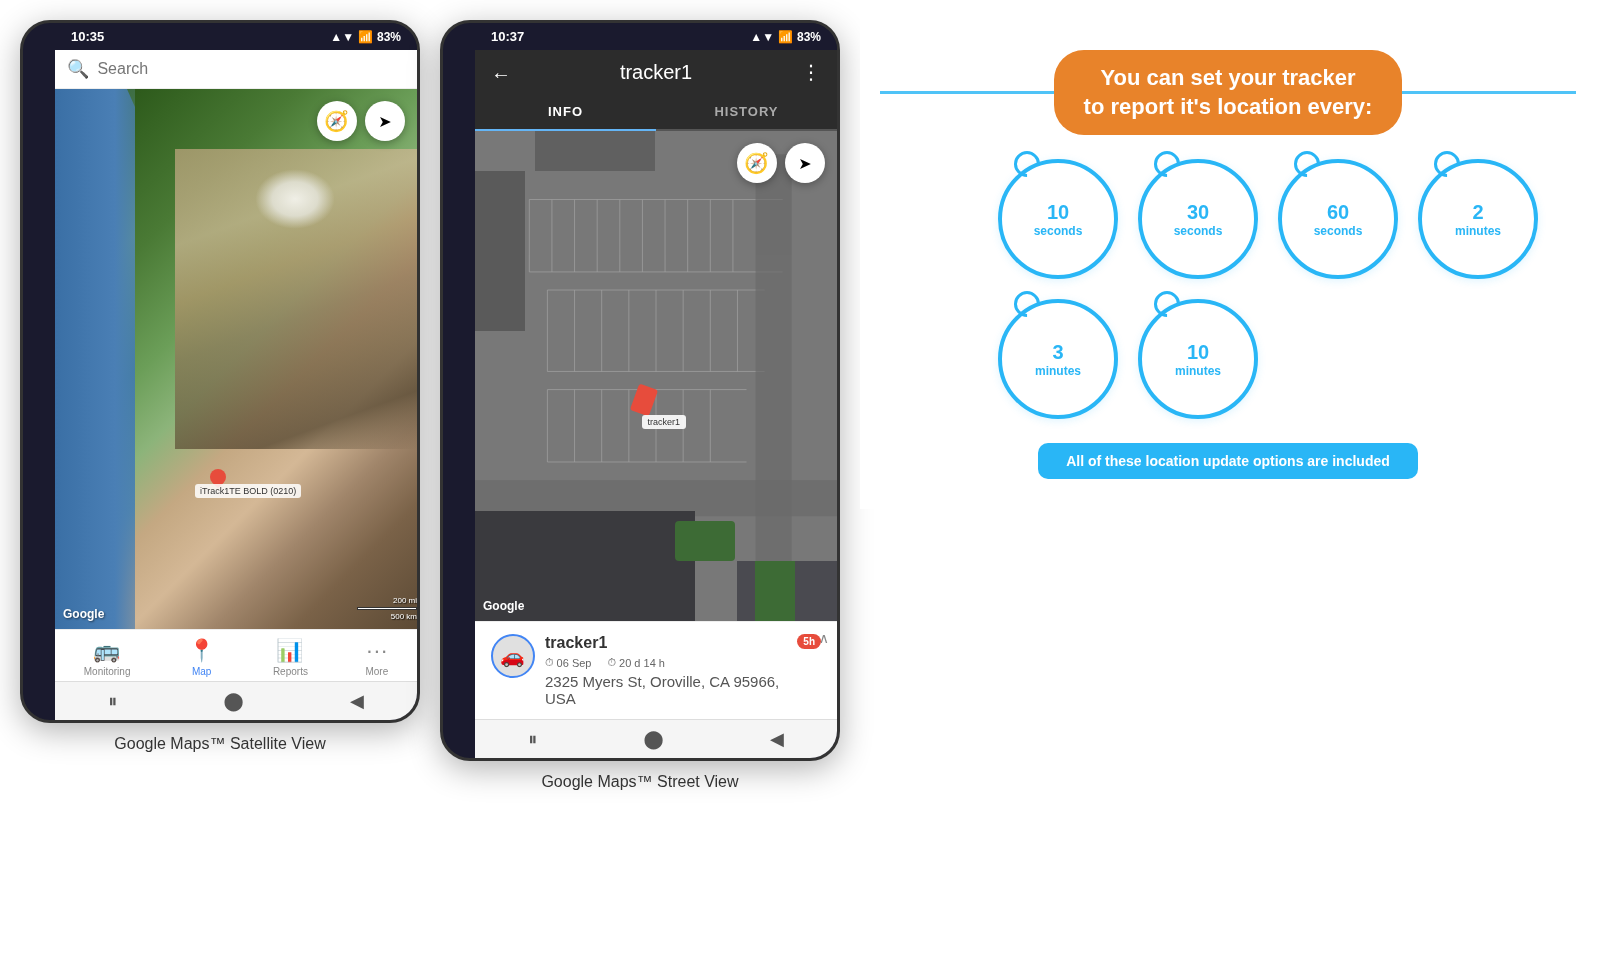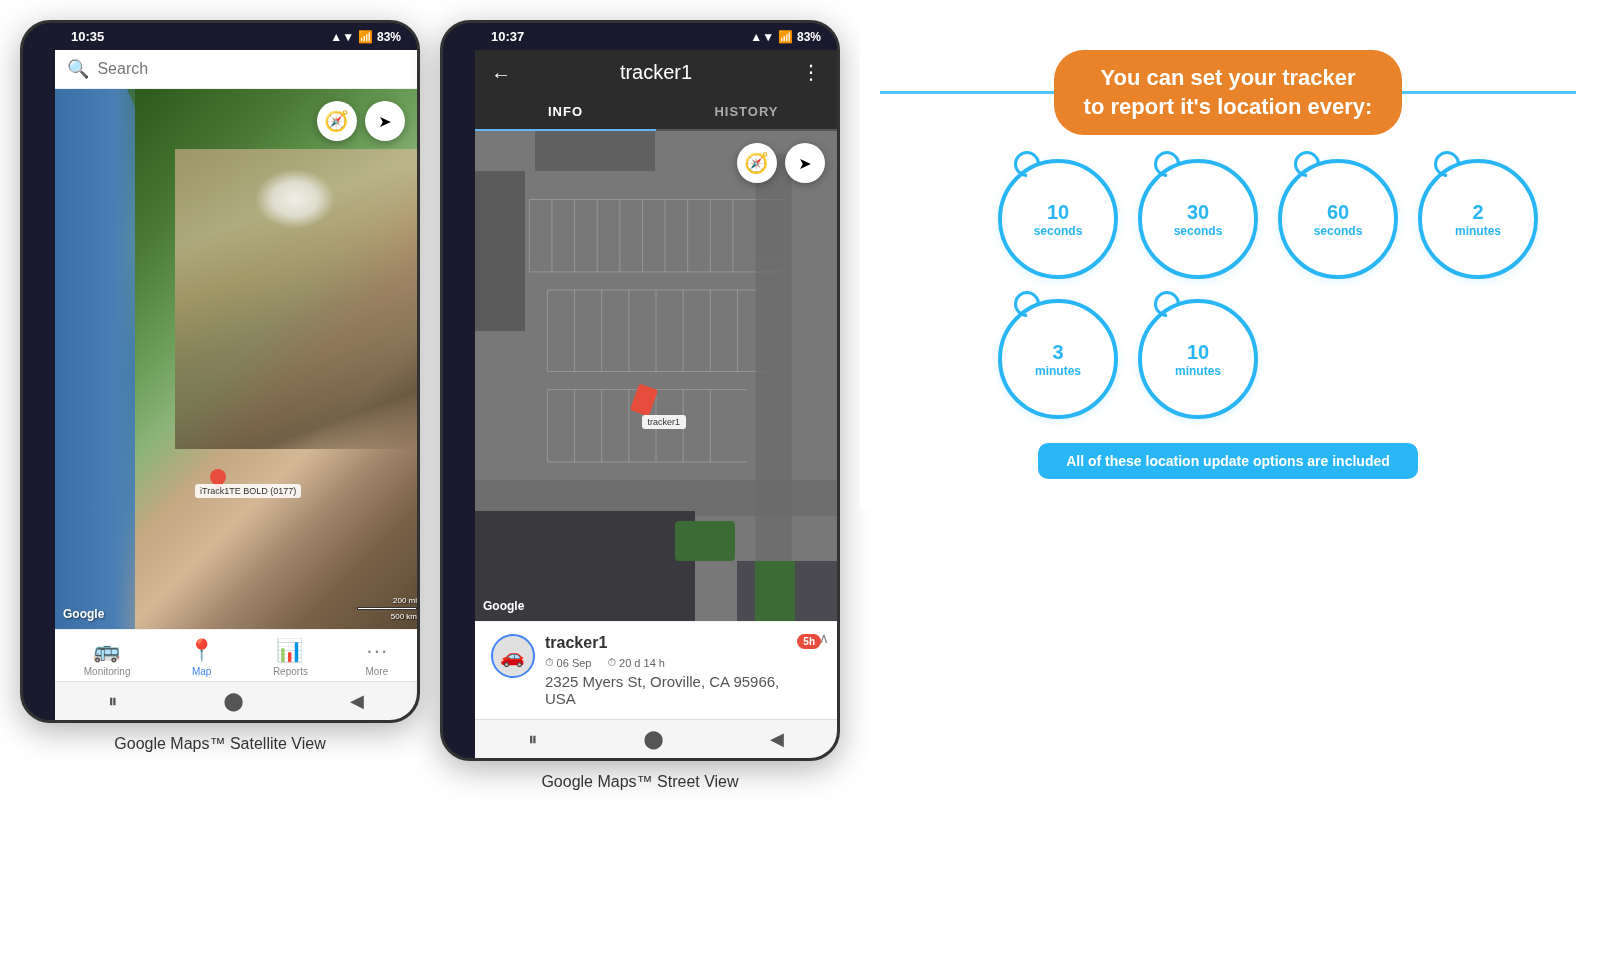--- a/index.html
+++ b/index.html
@@ -682,21 +682,21 @@
         </div>
 
         <div class="map-area">
           <div class="satellite-map">
             <div class="water-left"></div>
             <div class="terrain-land"></div>
             <div class="mountain-overlay"></div>
             <div class="snow-caps"></div>
 
             <div class="location-marker"></div>
-            <div class="location-label">iTrack1TE BOLD (0177)</div>
+            <div class="location-label">iTrack1TE BOLD (0210)</div>
 
             <div class="compass-btn">🧭</div>
             <div class="arrow-btn">➤</div>
 
             <div class="google-logo">Google</div>
             <div class="scale-bar">
               <span class="scale-label">200 mi</span>
               <div class="scale-line"></div>
               <span class="scale-label">500 km</span>
             </div>

